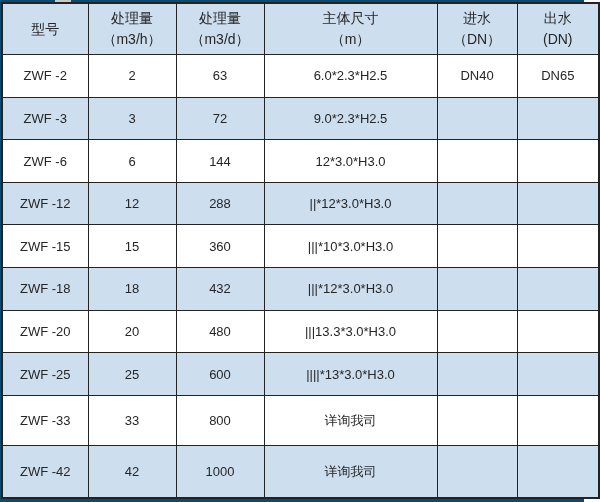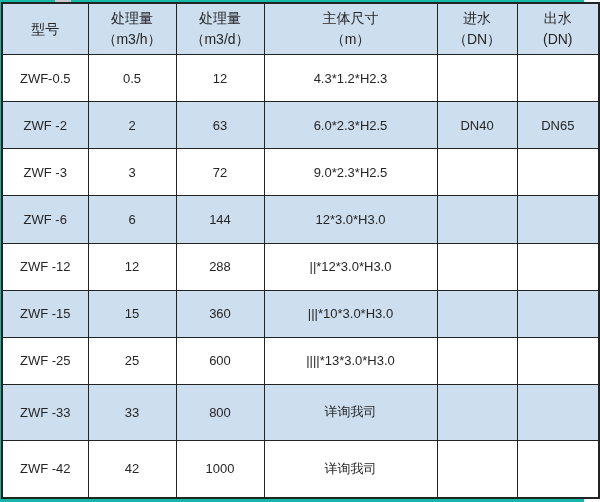--- a/index.html
+++ b/index.html
@@ -8,21 +8,21 @@
     width: 600px;
     height: 502px;
     background: #ffffff;
     overflow: hidden;
     font-family: "Liberation Sans", "DejaVu Sans", sans-serif;
   }
   .stage {
     position: relative;
     width: 584px;
     height: 502px;
-    background: #14b8a6;
+    background: #0c4a6e;
   }
   .top-artifact {
     position: absolute;
     left: 55px;
     top: 0;
     width: 16px;
     height: 3px;
     background: #c9c9c9;
   }
   table.spec-table {
@@ -95,28 +95,20 @@
             <div>（DN）</div>
           </th>
           <th>
             <div>出水</div>
             <div>(DN)</div>
           </th>
         </tr>
       </thead>
     <tbody>
         <tr>
-          <td>ZWF-0.5</td>
-          <td>0.5</td>
-          <td>12</td>
-          <td>4.3*1.2*H2.3</td>
-          <td></td>
-          <td></td>
-        </tr>
-        <tr>
           <td>ZWF -2</td>
           <td>2</td>
           <td>63</td>
           <td>6.0*2.3*H2.5</td>
           <td>DN40</td>
           <td>DN65</td>
         </tr>
         <tr>
           <td>ZWF -3</td>
           <td>3</td>
@@ -143,20 +135,36 @@
         </tr>
         <tr>
           <td>ZWF -15</td>
           <td>15</td>
           <td>360</td>
           <td>|||*10*3.0*H3.0</td>
           <td></td>
           <td></td>
         </tr>
         <tr>
+          <td>ZWF -18</td>
+          <td>18</td>
+          <td>432</td>
+          <td>|||*12*3.0*H3.0</td>
+          <td></td>
+          <td></td>
+        </tr>
+        <tr>
+          <td>ZWF -20</td>
+          <td>20</td>
+          <td>480</td>
+          <td>|||13.3*3.0*H3.0</td>
+          <td></td>
+          <td></td>
+        </tr>
+        <tr>
           <td>ZWF -25</td>
           <td>25</td>
           <td>600</td>
           <td>||||*13*3.0*H3.0</td>
           <td></td>
           <td></td>
         </tr>
         <tr>
           <td>ZWF -33</td>
           <td>33</td>

